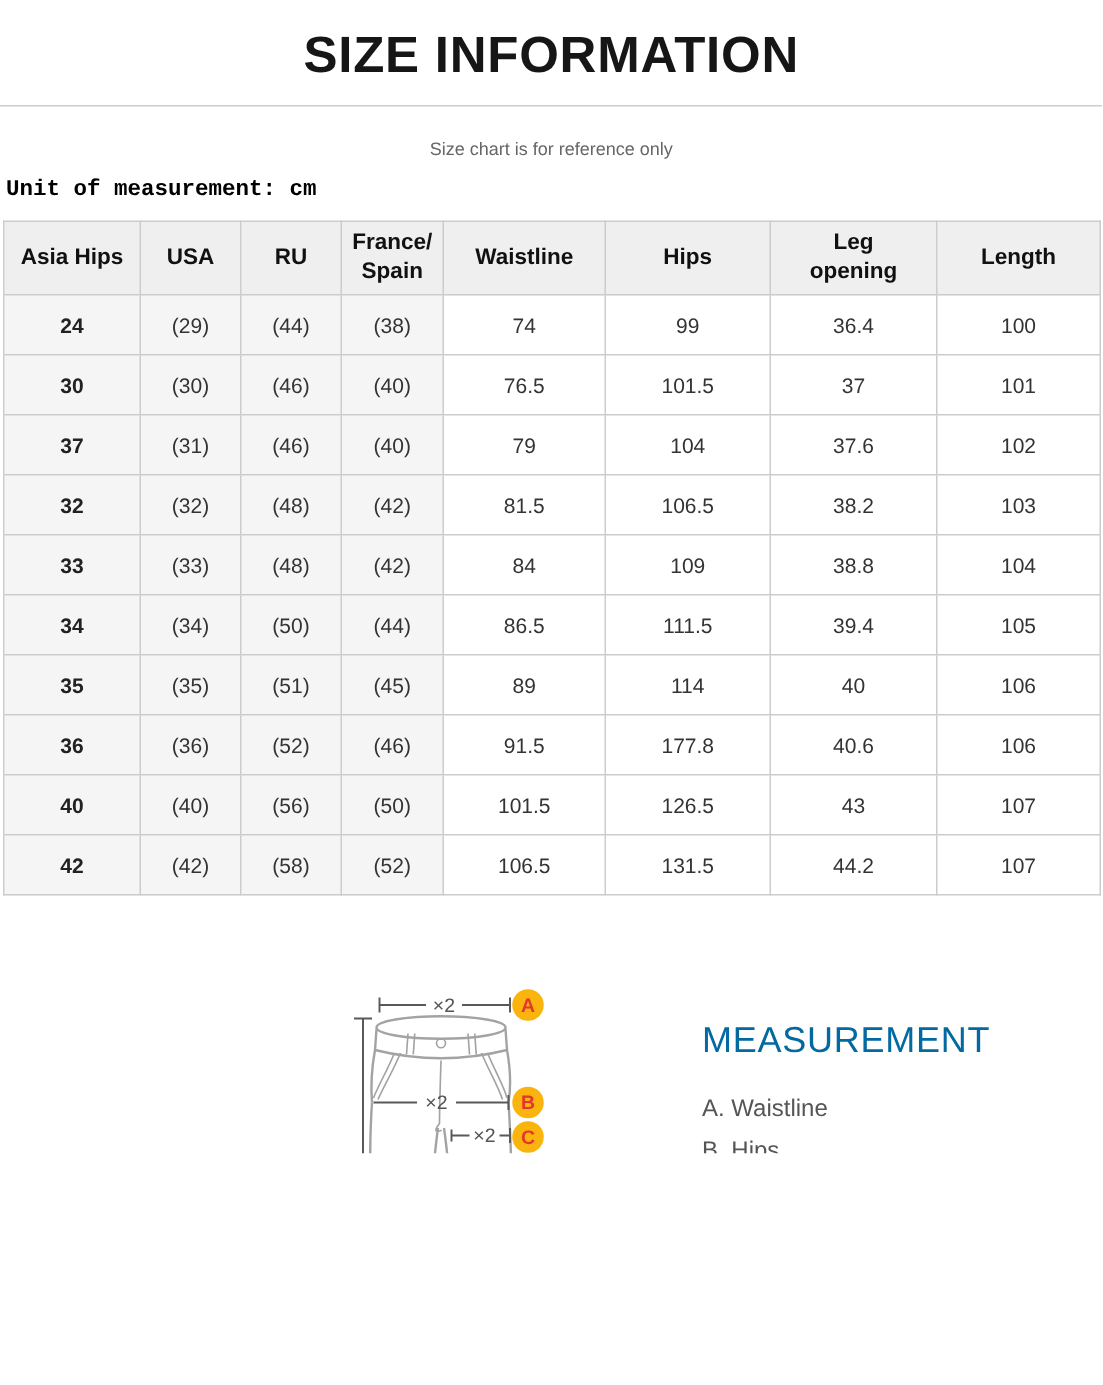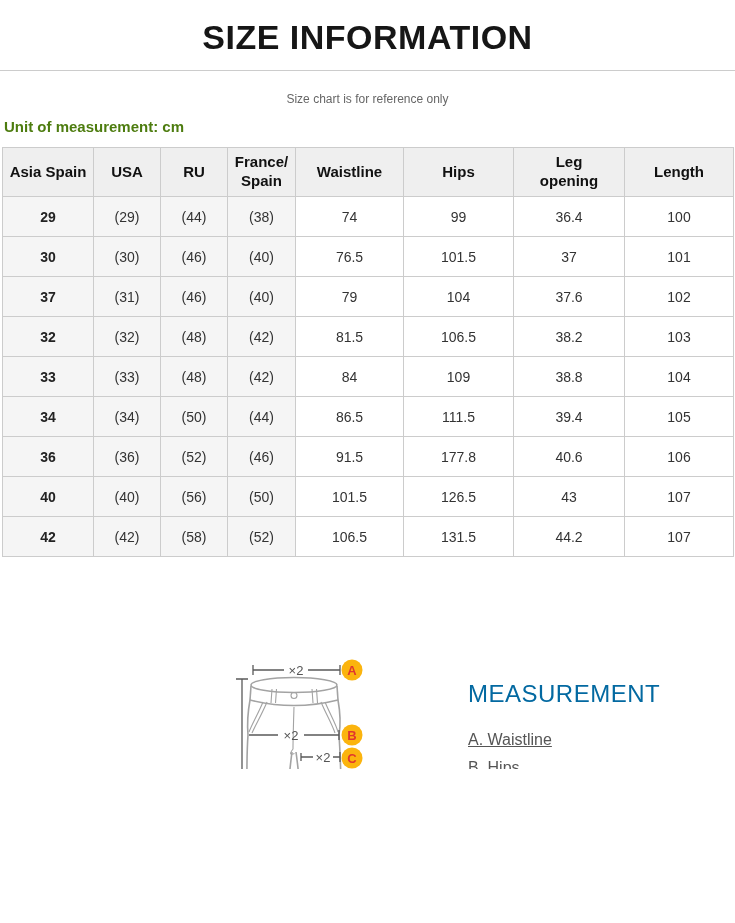--- a/index.html
+++ b/index.html
@@ -33,21 +33,22 @@
     text-align: center;
     font-size: 12px;
     color: #666666;
     margin-top: 16px;
   }
   .unit-note {
     position: absolute;
     top: 118px; left: 4px;
     font-size: 15px;
     font-weight: 700;
-    color: #4d7c0f;
+    color: #000000;
+    font-family: Liberation Mono, monospace;
   }
   table.size-table {
     position: absolute;
     top: 147px; left: 2px;
     width: 731px;
     border-collapse: collapse;
     table-layout: fixed;
   }
   .size-table th, .size-table td {
     border: 1px solid #cccccc;
@@ -97,21 +98,20 @@
   }
   .legend-list {
     list-style: none;
     margin-top: 18px;
   }
   .legend-list li {
     height: 28px;
     line-height: 28px;
     font-size: 16px;
     color: #555555;
-    text-decoration: underline;
   }
   .pants { stroke: #a3a3a3; stroke-width: 1.6; fill: none; }
   .pants-thin { stroke: #a3a3a3; stroke-width: 1.1; fill: none; }
   .measure { stroke: #595959; stroke-width: 1.3; fill: none; }
   .mult { font-size: 13px; fill: #555555; }
   .badge-letter { font-size: 13px; font-weight: 700; }
 </style>
 </head>
 <body>
 
@@ -128,35 +128,35 @@
         <col class="c2">
         <col class="c3">
         <col class="c4">
       <col class="c5">
         <col class="c6">
         <col class="c7">
         <col class="c8">
     </colgroup>
     <thead>
       <tr>
-        <th>Asia Spain</th>
+        <th>Asia Hips</th>
         <th>USA</th>
         <th>RU</th>
         <th>France/
 Spain</th>
         <th>Waistline</th>
         <th>Hips</th>
         <th>Leg
 opening</th>
         <th>Length</th>
       </tr>
     </thead>
     <tbody>
         <tr>
-          <td class="shade asia">29</td>
+          <td class="shade asia">24</td>
           <td class="shade">(29)</td>
           <td class="shade">(44)</td>
           <td class="shade">(38)</td>
           <td>74</td>
           <td>99</td>
           <td>36.4</td>
           <td>100</td>
         </tr>
         <tr>
           <td class="shade asia">30</td>
@@ -200,20 +200,30 @@
         </tr>
         <tr>
           <td class="shade asia">34</td>
           <td class="shade">(34)</td>
           <td class="shade">(50)</td>
           <td class="shade">(44)</td>
           <td>86.5</td>
           <td>111.5</td>
           <td>39.4</td>
           <td>105</td>
+        </tr>
+        <tr>
+          <td class="shade asia">35</td>
+          <td class="shade">(35)</td>
+          <td class="shade">(51)</td>
+          <td class="shade">(45)</td>
+          <td>89</td>
+          <td>114</td>
+          <td>40</td>
+          <td>106</td>
         </tr>
         <tr>
           <td class="shade asia">36</td>
           <td class="shade">(36)</td>
           <td class="shade">(52)</td>
           <td class="shade">(46)</td>
           <td>91.5</td>
           <td>177.8</td>
           <td>40.6</td>
           <td>106</td>

